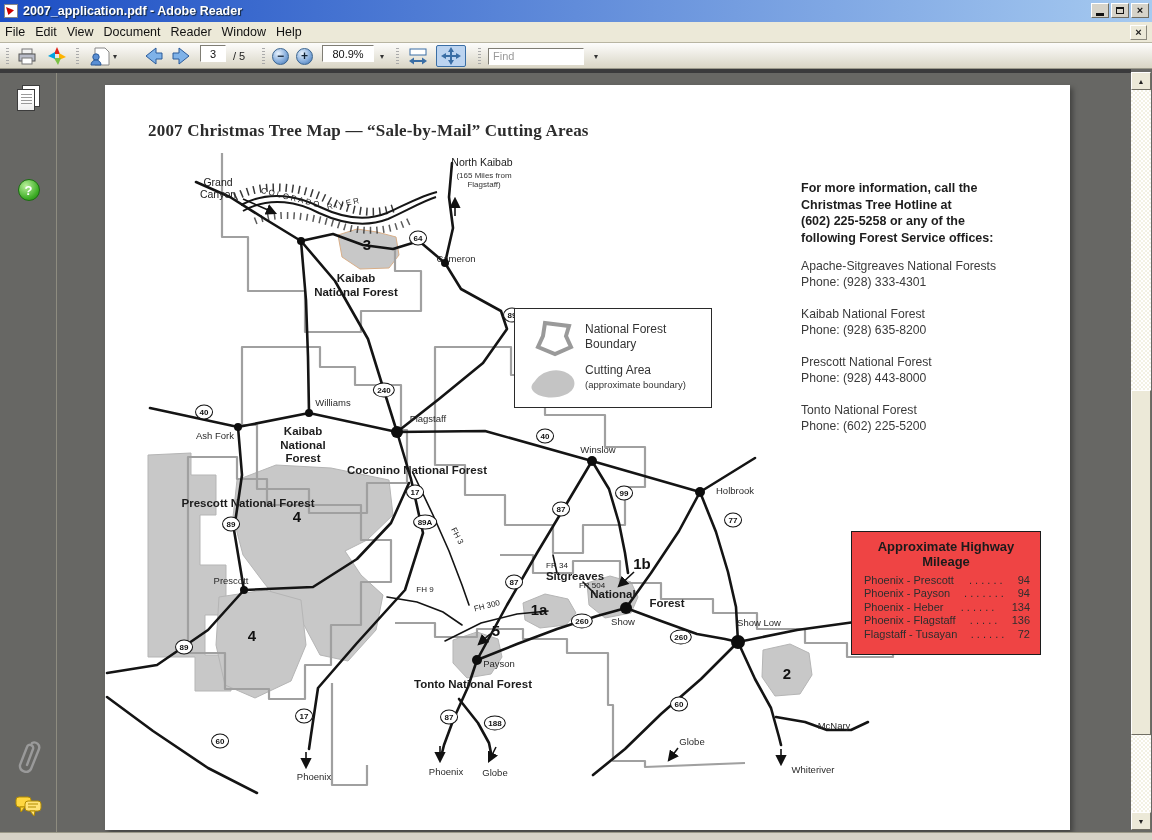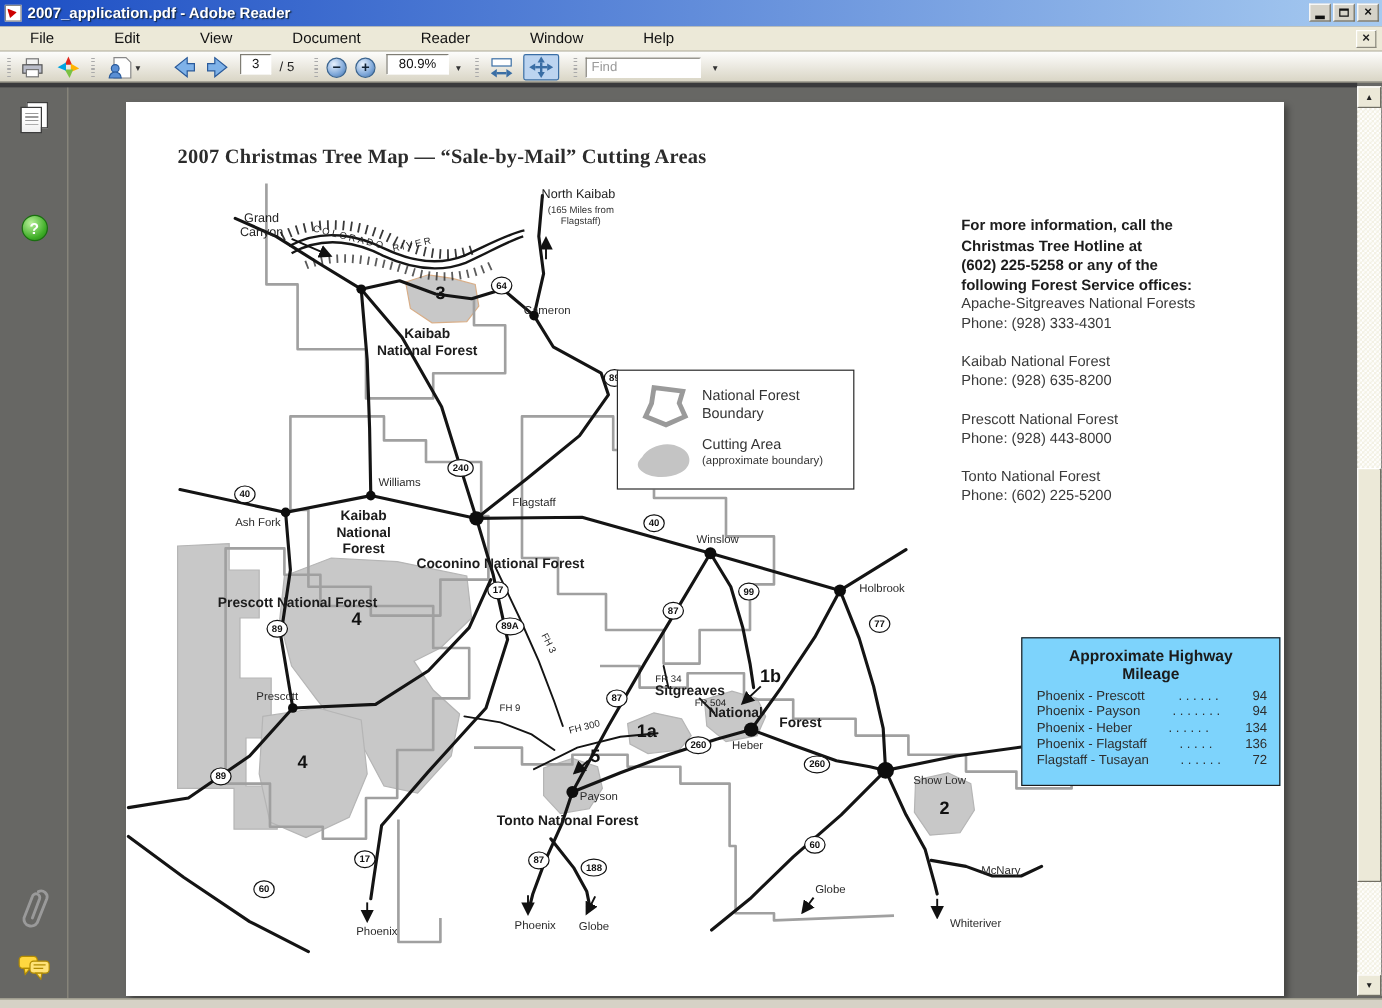--- a/index.html
+++ b/index.html
@@ -14,21 +14,21 @@
     clip-path:polygon(0 0,100% 40%,30% 100%);}
   .title-text{color:#fff;font-weight:bold;font-size:12.5px;text-shadow:1px 1px 1px #123;}
   .win-btns{position:absolute;right:3px;top:3px;display:flex;gap:2px;}
   .wbtn{width:18px;height:15px;background:#d6d3c9;border:1px solid;border-color:#fff #6e6c61 #6e6c61 #fff;
     display:flex;align-items:center;justify-content:center;font-size:11px;font-weight:bold;color:#111;line-height:1;}
   .glyph-min{width:8px;height:3px;background:#111;margin-top:8px;}
   .glyph-restore{width:8px;height:7px;border:1px solid #111;border-top-width:2px;position:relative;}
   
   .menubar{position:absolute;left:0;top:22px;right:0;height:21px;background:#ece9d8;
     border-bottom:1px solid #b8b5a2;display:flex;align-items:center;font-size:12.5px;color:#111;}
-  .menu-item{padding:0 25px;height:20px;line-height:20px;}
+  .menu-item{padding:0 5px;height:20px;line-height:20px;}
   .doc-close{position:absolute;right:5px;top:25px;width:17px;height:15px;background:#ece9d8;
     border:1px solid;border-color:#fff #8a887c #8a887c #fff;text-align:center;line-height:13px;
     font-size:11px;font-weight:bold;color:#222;}
   
   .toolbar{position:absolute;left:0;top:43px;right:0;height:26px;
     background:linear-gradient(#fdfdfc,#d9d5c5);border-bottom:1px solid #9c9a8c;}
   .tb{position:absolute;top:2px;height:22px;display:flex;align-items:center;justify-content:center;}
   .grip{position:absolute;top:5px;width:3px;height:17px;
     background:repeating-linear-gradient(#aaa 0 1px,transparent 1px 3px);}
   .tbtn{border:1px solid transparent;border-radius:2px;display:flex;align-items:center;justify-content:center;}
@@ -75,24 +75,24 @@
     background:#fff;font-size:8px;font-weight:bold;color:#111;line-height:1;padding:2.5px 3.5px;
     min-width:15px;text-align:center;}
   .dot{position:absolute;background:#0d0d0d;border-radius:50%;transform:translate(-50%,-50%);}
   
   .legend{position:absolute;left:409px;top:223px;width:198px;height:100px;border:1.3px solid #2a2a2a;background:#fff;}
   .legend-text{position:absolute;left:70px;font-size:12px;color:#333;white-space:pre-line;line-height:1.25;}
   .legend-sub{position:absolute;left:70px;font-size:9.5px;color:#333;}
   
   .info{position:absolute;left:696px;top:95px;width:232px;}
   .info-header{font-weight:bold;font-size:12.5px;line-height:16.5px;color:#1d1d1d;white-space:pre-line;}
-  .offices{margin-top:0;}
+  .offices{margin-top:13px;}
   .office{margin-bottom:17px;font-size:12.2px;line-height:15.5px;color:#3a3a3a;}
   
-  .mileage{position:absolute;left:746px;top:446px;width:216px;height:124px;border:1.6px solid #1c1c1c;background:#7dd3fc;}
+  .mileage{position:absolute;left:746px;top:446px;width:190px;height:124px;border:1.6px solid #1c1c1c;background:#ef4444;}
   .mileage-title{margin-top:7px;text-align:center;font-weight:bold;font-size:13px;line-height:15px;
     color:#1b1b1b;white-space:pre-line;}
   .mrows{margin:5px 10px 0 12px;}
   .mrow{display:flex;font-size:11px;line-height:13.4px;color:#2e2e2e;}
   .mr-dots{flex:1;text-align:center;overflow:hidden;white-space:nowrap;color:#2e2e2e;}
   
   .scrollbar{position:absolute;right:1px;top:72px;width:20px;height:758px;
     background:#f3f1e4;
     background-image:linear-gradient(45deg,#fff 25%,transparent 25%,transparent 75%,#fff 75%),
       linear-gradient(45deg,#fff 25%,transparent 25%,transparent 75%,#fff 75%);
@@ -342,25 +342,25 @@
 National
 Forest</div>
           <div class="ml c-forest" style="left: 312px; top: 386px; transform: translate(-50%, -50%);">Coconino National Forest</div>
           <div class="ml c-forest" style="left: 143px; top: 419px; transform: translate(-50%, -50%);">Prescott National Forest</div>
           <div class="ml c-forest" style="left: 470px; top: 492px; transform: translate(-50%, -50%);">Sitgreaves</div>
           <div class="ml c-forest" style="left: 508px; top: 510px; transform: translate(-50%, -50%);">National</div>
           <div class="ml c-forest" style="left: 562px; top: 519px; transform: translate(-50%, -50%);">Forest</div>
           <div class="ml c-forest" style="left: 368px; top: 600px; transform: translate(-50%, -50%);">Tonto National Forest</div>
           <div class="ml c-town" style="left: 228px; top: 318px; transform: translate(-50%, -50%);">Williams</div>
           <div class="ml c-town" style="left: 110px; top: 351px; transform: translate(-50%, -50%);">Ash Fork</div>
-          <div class="ml c-town" style="left: 323px; top: 334px; transform: translate(-50%, -50%); margin-left: 17px;">Flagstaff</div>
+          <div class="ml c-town" style="left: 323px; top: 334px; transform: translate(-50%, -50%);">Flagstaff</div>
           <div class="ml c-town" style="left: 493px; top: 365px; transform: translate(-50%, -50%);">Winslow</div>
           <div class="ml c-town" style="left: 630px; top: 406px; transform: translate(-50%, -50%);">Holbrook</div>
-          <div class="ml c-town" style="left: 518px; top: 537px; transform: translate(-50%, -50%);">Heber</div>
-          <div class="ml c-town" style="left: 654px; top: 566px; transform: translate(-50%, -50%); margin-left: 24px;">Show Low</div>
+          <div class="ml c-town" style="left: 518px; top: 537px; transform: translate(-50%, -50%);">Show</div>
+          <div class="ml c-town" style="left: 654px; top: 538px; transform: translate(-50%, -50%);">Show Low</div>
           <div class="ml c-town" style="left: 394px; top: 579px; transform: translate(-50%, -50%);">Payson</div>
           <div class="ml c-town" style="left: 126px; top: 496px; transform: translate(-50%, -50%);">Prescott</div>
           <div class="ml c-town" style="left: 729px; top: 641px; transform: translate(-50%, -50%);">McNary</div>
           <div class="ml c-town" style="left: 708px; top: 685px; transform: translate(-50%, -50%);">Whiteriver</div>
           <div class="ml c-town" style="left: 587px; top: 657px; transform: translate(-50%, -50%);">Globe</div>
           <div class="ml c-town" style="left: 341px; top: 687px; transform: translate(-50%, -50%);">Phoenix</div>
           <div class="ml c-town" style="left: 390px; top: 688px; transform: translate(-50%, -50%);">Globe</div>
           <div class="ml c-town" style="left: 209px; top: 692px; transform: translate(-50%, -50%);">Phoenix</div>
           <div class="ml c-small" style="left: 352px; top: 451px; transform: translate(-50%, -50%) rotate(63deg);">FH 3</div>
           <div class="ml c-small" style="left: 320px; top: 505px; transform: translate(-50%, -50%);">FH 9</div>

